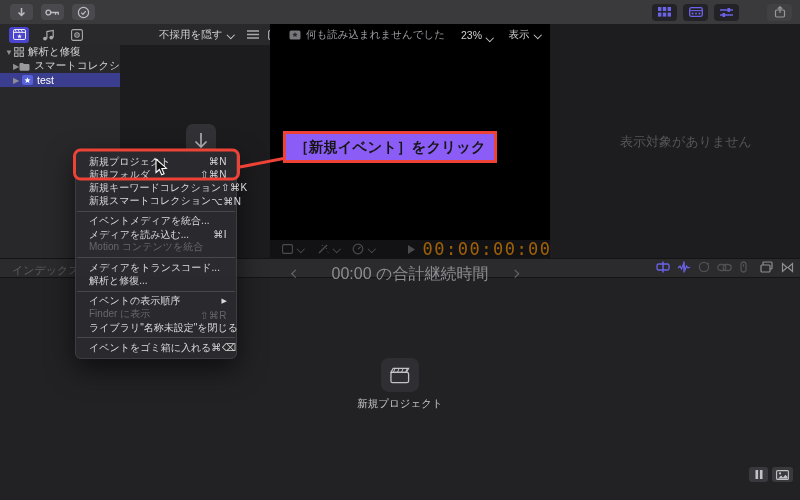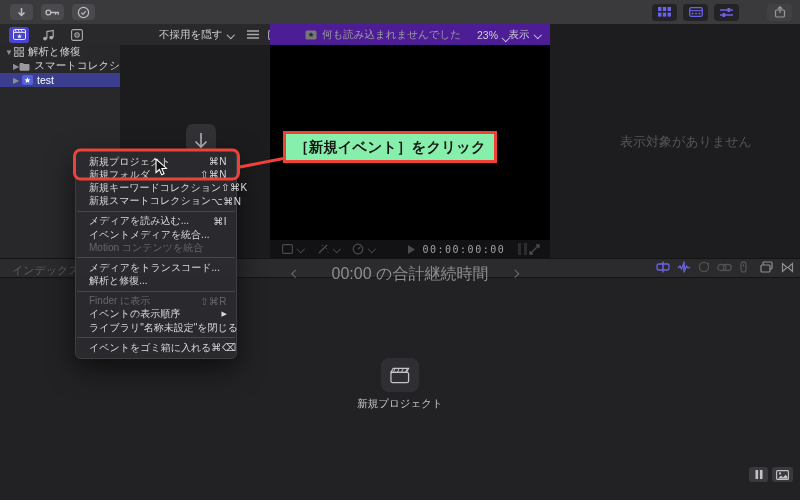--- a/index.html
+++ b/index.html
@@ -45,28 +45,28 @@
   .starbox{width:11px;height:10px;border-radius:2px;background:#5660d8;display:flex;align-items:center;
            justify-content:center;margin-right:4px;}
   .vline{width:1px;background:#121215;}
 
   
   .browser{left:120px;top:45px;width:150px;height:213px;background:#1c1c1f;}
   .import-tile{left:186px;top:124px;width:30px;height:33px;border-radius:7px;background:#323236;
                color:#b5b5b9;display:flex;align-items:center;justify-content:center;}
 
   
-  .viewer-head{left:270px;top:24px;width:280px;height:21px;background:#4c1d95;border-bottom:1px solid #101013;
+  .viewer-head{left:270px;top:24px;width:280px;height:21px;background:#000000;border-bottom:1px solid #101013;
                display:flex;align-items:center;justify-content:flex-end;font-size:10.5px;}
   .v-status{color:#9c9ca1;display:flex;align-items:center;gap:5px;}
   .v-zoom,.v-view{color:#d0d0d3;display:flex;align-items:center;}
   .viewer-black{left:270px;top:45px;width:280px;height:195px;background:#000;}
   .viewer-ctrl{left:270px;top:240px;width:280px;height:18px;background:#121214;color:#4b4b4f;
                display:flex;align-items:center;font-size:9px;}
-  .timecode{font-family:"DejaVu Sans Mono","Liberation Mono",monospace;font-size:10px;letter-spacing:1.5px;color:#a3a3a3;}
+  .timecode{font-family:"DejaVu Sans Mono","Liberation Mono",monospace;font-size:17px;letter-spacing:1.5px;color:#a16207;}
   .meterbar{width:3px;height:12px;background:#2c2c2f;margin-left:3px;}
 
   
   .rightpane{left:550px;top:24px;width:272px;height:234px;background:#1d1d20;}
   .empty-text{width:100%;text-align:center;margin-top:109px;font-size:13px;color:#55555a;}
 
   
   .tl-bar{left:0;top:258px;width:800px;height:20px;background:#2b2b2e;border-top:1px solid #141416;
           border-bottom:1px solid #141416;box-sizing:border-box;}
   .tl-index{left:12px;top:263px;font-size:11px;color:#5d5d61;}
@@ -85,27 +85,27 @@
           justify-content:center;}
 
   
   .menu{left:75px;top:150px;width:162px;background:rgba(43,43,47,.98);border:1px solid #3e3e42;
         border-radius:6px;padding:4px 0;box-shadow:0 10px 28px rgba(0,0,0,.6);z-index:20;
         font-size:10px;color:#dadadd;box-sizing:border-box;}
   .mi{display:flex;align-items:center;height:13.2px;padding:0 9px 0 13px;white-space:nowrap;}
   .mi .sc{margin-left:auto;letter-spacing:.5px;color:#dadadd;}
   .mi.hl{background:#1e66d8;color:#fff;}
   .mi.hl .sc{color:#fff;}
-  .mi.dis, .mi.dis .sc{color:#67676b;}
+  .mi.dis, .mi.dis .sc{color:#67676b;align-items:flex-end;}
   .msep{height:1px;background:#48484c;margin:3px 1px;}
   .subarrow{margin-left:auto;font-size:7px;color:#dadadd;}
 
   
   .annot-svg{left:0;top:0;z-index:30;pointer-events:none;}
-  .callout{left:283px;top:131px;width:214px;height:32px;background:#86efac;border:3px solid #ee4237;
+  .callout{left:283px;top:131px;width:214px;height:32px;background:#8b5cf6;border:3px solid #ee4237;
            box-sizing:border-box;z-index:31;display:flex;align-items:center;justify-content:center;
            font-size:14.5px;font-weight:600;color:#161616;white-space:nowrap;}
   .cursor{left:155px;top:158px;z-index:40;}
 </style>
 </head>
 <body>
 
 <div class="stage">
 
   <div class="abs titlebar">
@@ -286,21 +286,21 @@
             <rect x="0.5" y="0.5" width="11" height="9" rx="1.5" fill="#77777c"></rect>
             <path d="M6 2l.8 1.7 1.8.2L7.3 5.2l.4 1.8L6 6.1 4.3 7l.4-1.8L3.4 3.9l1.8-.2z" fill="#29292c"></path>
           </svg>
       </span>
       <span>何も読み込まれませんでした</span>
     </div>
     <div class="v-zoom" style="margin-left:16px;align-items:flex-end;">
       <span>23%</span>
       <span class="chev"></span>
     </div>
-    <div class="v-view" style="margin-left:0;margin-right:10px;text-align:right;">
+    <div class="v-view" style="margin-left:16px;margin-right:10px;text-align:right;">
       <span>表示</span>
       <span class="chev"></span>
     </div>
   </div>
   <div class="abs viewer-black"></div>
   <div class="abs viewer-ctrl">
     <span style="margin-left:12px;display:flex;align-items:center;">
       <svg width="11" height="10" viewBox="0 0 11 10">
           <rect x="0.6" y="0.6" width="9.8" height="8.8" rx="1.2" fill="none" stroke="currentColor" stroke-width="1.1"></rect>
         </svg>
@@ -435,44 +435,44 @@
     <div class="mi">
       <span>新規キーワードコレクション</span>
       <span class="sc">⇧⌘K</span>
     </div>
     <div class="mi">
       <span>新規スマートコレクション</span>
       <span class="sc">⌥⌘N</span>
     </div>
     <div class="msep"></div>
     <div class="mi">
+      <span>イベントメディアを統合...</span>
+    </div>
+    <div class="mi">
       <span>メディアを読み込む...</span>
       <span class="sc">⌘I</span>
     </div>
-    <div class="mi">
-      <span>イベントメディアを統合...</span>
-    </div>
     <div class="mi dis">
       <span>Motion コンテンツを統合</span>
     </div>
     <div class="msep"></div>
     <div class="mi">
       <span>メディアをトランスコード...</span>
     </div>
     <div class="mi">
       <span>解析と修復...</span>
     </div>
     <div class="msep"></div>
+    <div class="mi">
+      <span>イベントの表示順序</span>
+      <span class="subarrow">▶</span>
+    </div>
     <div class="mi dis">
       <span>Finder に表示</span>
       <span class="sc">⇧⌘R</span>
-    </div>
-    <div class="mi">
-      <span>イベントの表示順序</span>
-      <span class="subarrow">▶</span>
     </div>
     <div class="mi">
       <span>ライブラリ"名称未設定"を閉じる</span>
     </div>
     <div class="msep"></div>
     <div class="mi">
       <span>イベントをゴミ箱に入れる</span>
       <span class="sc">⌘⌫</span>
     </div>
   </div>

